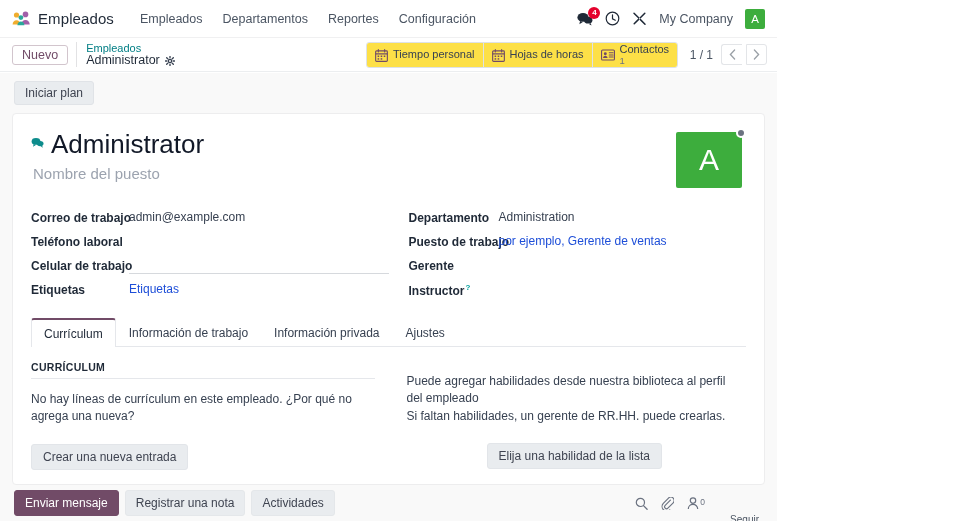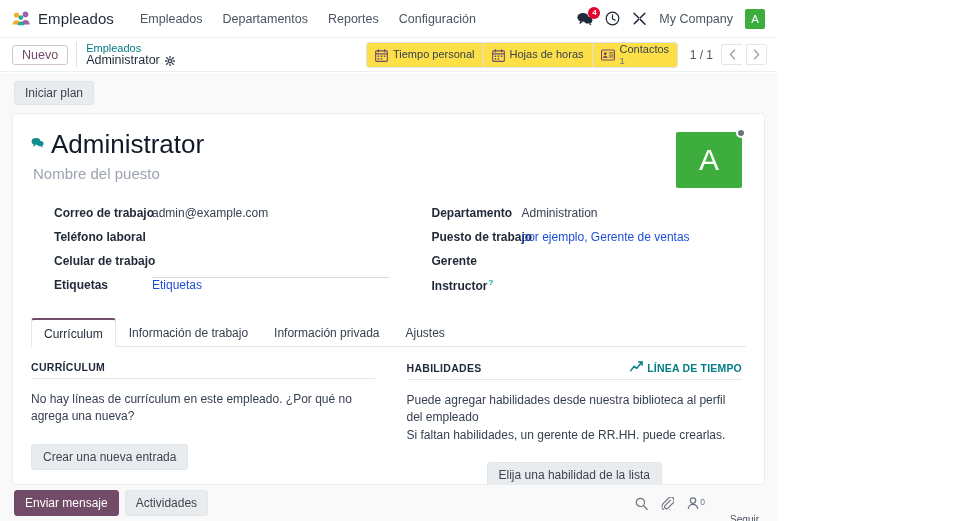--- a/index.html
+++ b/index.html
@@ -144,21 +144,21 @@
     position:absolute; top:-4px; right:-4px;
     width: 10px; height:10px; border-radius:50%;
     background:#6b7280; border:2px solid #fff;
   }
 
   .fields {
     display:flex; gap:0; margin-top: 18px;
   }
   .col { width: 50%; }
   .col.right { padding-left: 20px; }
-  .frow { display:flex; height: 24px; margin-bottom: 0; margin-left: 23px; }
+  .frow { display:flex; align-items:center; height: 24px; margin-bottom: 0; }
   .flabel {
     font-size: 12px; color:#1f2937; font-weight:bold;
     width: 98px; flex: 0 0 98px; white-space:nowrap;
   }
   .col.right .flabel { width: 90px; flex: 0 0 90px; }
   .fvalue {
     font-size: 12px; color:#374151; flex:1;
     border-bottom: 1px solid transparent; padding-bottom: 1px; min-height: 16px;
   }
   .fvalue.placeholder { color:#1d4ed8; }
@@ -446,48 +446,37 @@
         <div class="panes">
           <div class="pane left">
             <div class="pane-head">
               <span class="pane-title">CURRÍCULUM</span>
             </div>
             <div class="pane-text">No hay líneas de currículum en este empleado. ¿Por qué no agrega una nueva?</div>
             <button class="btn-soft">Crear una nueva entrada</button>
           </div>
 
           <div class="pane right">
-            <div class="pane-head">
-              <span class="pane-title">HABILIDADES</span>
-              <span class="timeline-link">
-                <span>
-                  <svg width="13" height="11" viewBox="0 0 13 11">
-                    <path d="M0.8 9.6L4.2 5.3l2.6 2.1L11.8 1" fill="none" stroke="#017e84" stroke-width="1.5" stroke-linecap="round" stroke-linejoin="round"></path>
-                    <path d="M8.6 1h3.4v3.2" fill="none" stroke="#017e84" stroke-width="1.5" stroke-linecap="round"></path>
-                  </svg>
-                </span>
-                <span>LÍNEA DE TIEMPO</span>
-              </span>
-            </div>
             <div class="pane-text">
               <div>Puede agregar habilidades desde nuestra biblioteca al perfil del empleado</div>
               <div>Si faltan habilidades, un gerente de RR.HH. puede crearlas.</div>
             </div>
             <div class="center-btn">
               <button class="btn-soft">Elija una habilidad de la lista</button>
             </div>
           </div>
         </div>
 
       </div>
     </div>
 
     <div class="chatter">
       <div class="chatter-btns">
         <button class="ch-btn primary">Enviar mensaje</button>
+        <button class="ch-btn soft">Registrar una nota</button>
         <button class="ch-btn soft">Actividades</button>
       </div>
       <div class="chatter-right">
         <span class="ch-ico">
           <svg width="13" height="13" viewBox="0 0 13 13">
             <circle cx="5.4" cy="5.4" r="4.1" fill="none" stroke="#6b7280" stroke-width="1.2"></circle>
             <path d="M8.5 8.6l3.6 3.6" stroke="#6b7280" stroke-width="1.3" stroke-linecap="round"></path>
           </svg>
         </span>
         <span class="ch-ico">

